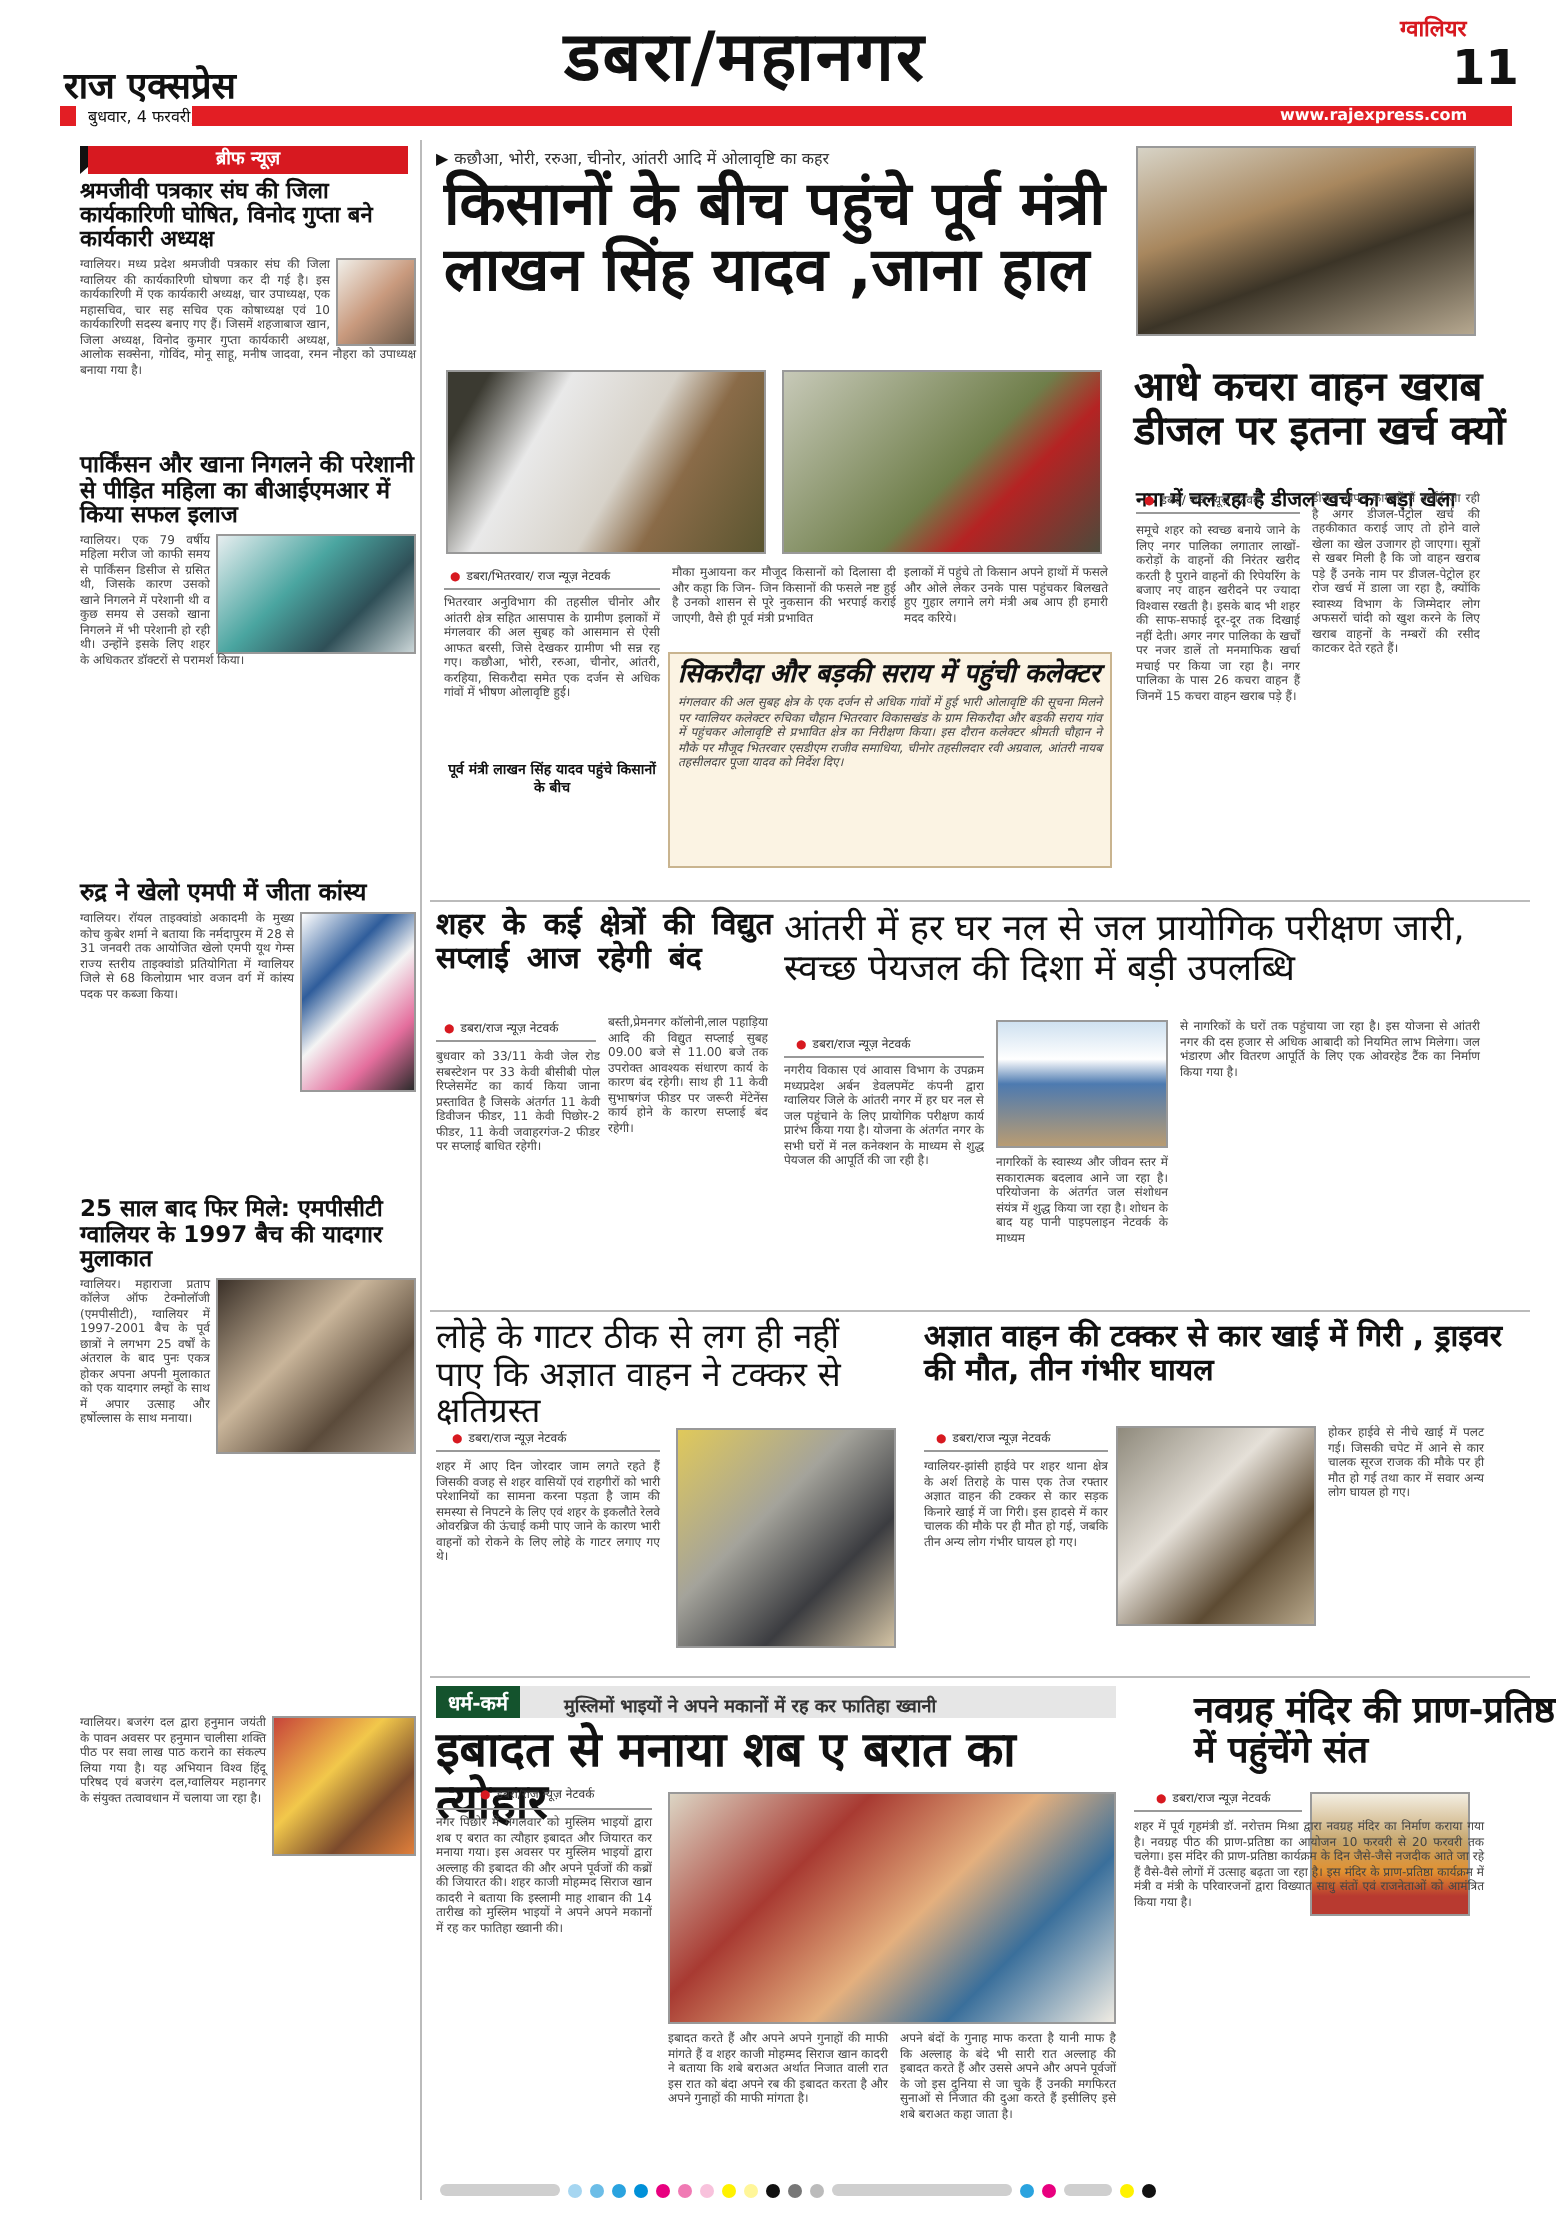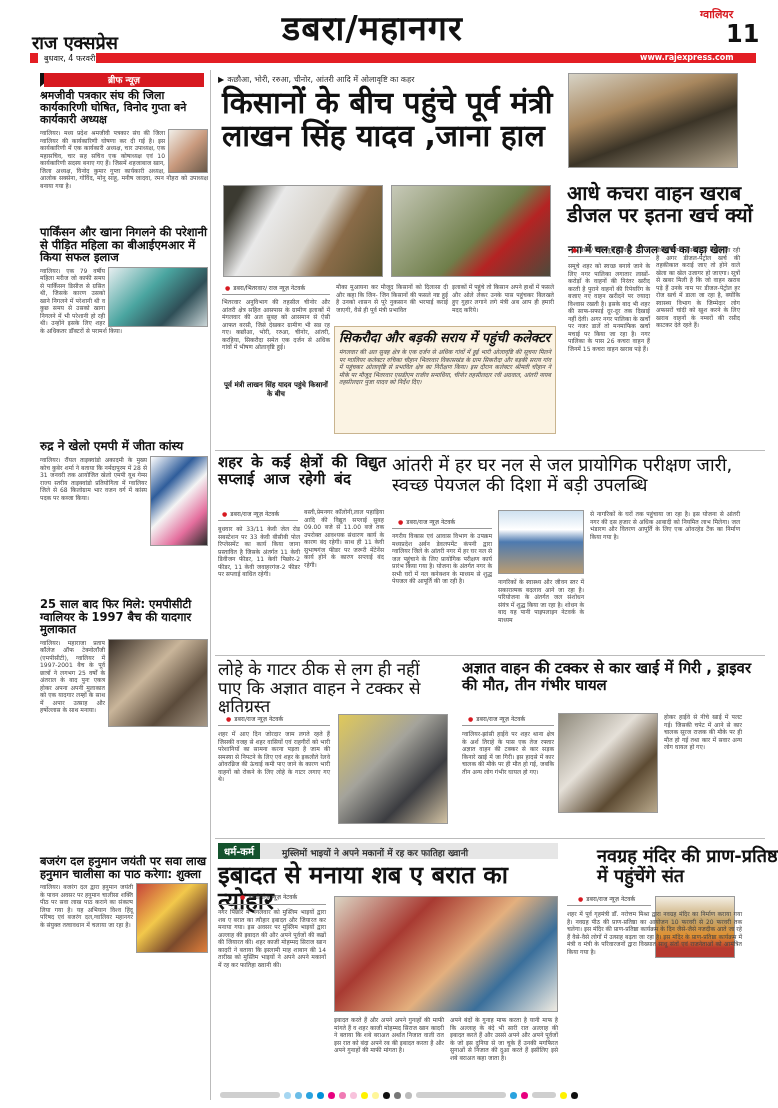--- a/index.html
+++ b/index.html
@@ -85,21 +85,20 @@
 
 <div class="abs" style="left:40px; top:598px; width:168px;">
   <h2 class="hl-s" style="font-size:11.5px;">25 साल बाद फिर मिले: एमपीसीटी ग्वालियर के 1997 बैच की यादगार मुलाकात</h2>
   <div style="margin-top:3px;">
     <div class="photo group" style="float:right; width:100px; height:88px; margin-left:3px;"></div>
     <p class="txt">ग्वालियर। महाराजा प्रताप कॉलेज ऑफ टेक्नोलॉजी (एमपीसीटी), ग्वालियर में 1997-2001 बैच के पूर्व छात्रों ने लगभग 25 वर्षों के अंतराल के बाद पुनः एकत्र होकर अपना अपनी मुलाकात को एक यादगार लम्हों के साथ में अपार उत्साह और हर्षोल्लास के साथ मनाया।</p>
   </div>
 </div>
 
 <div class="abs" style="left:40px; top:855px; width:168px;">
-  <h2 class="hl-s" style="font-size:11.5px;">बजरंग दल हनुमान जयंती पर सवा लाख हनुमान चालीसा का पाठ करेगा: शुक्ला</h2>
   <div style="margin-top:3px;">
     <div class="photo crowd" style="float:right; width:72px; height:70px; margin-left:3px;"></div>
     <p class="txt">ग्वालियर। बजरंग दल द्वारा हनुमान जयंती के पावन अवसर पर हनुमान चालीसा शक्ति पीठ पर सवा लाख पाठ कराने का संकल्प लिया गया है। यह अभियान विश्व हिंदू परिषद एवं बजरंग दल,ग्वालियर महानगर के संयुक्त तत्वावधान में चलाया जा रहा है।</p>
   </div>
 </div>
 
 <div class="abs col-rule" style="left:210px; top:70px; height:1030px;"></div>
 
 <div class="abs kicker" style="left:218px; top:73px;">
   <span class="arrow">▶</span><span>कछौआ, भोरी, ररुआ, चीनोर, आंतरी आदि में ओलावृष्टि का कहर</span>

